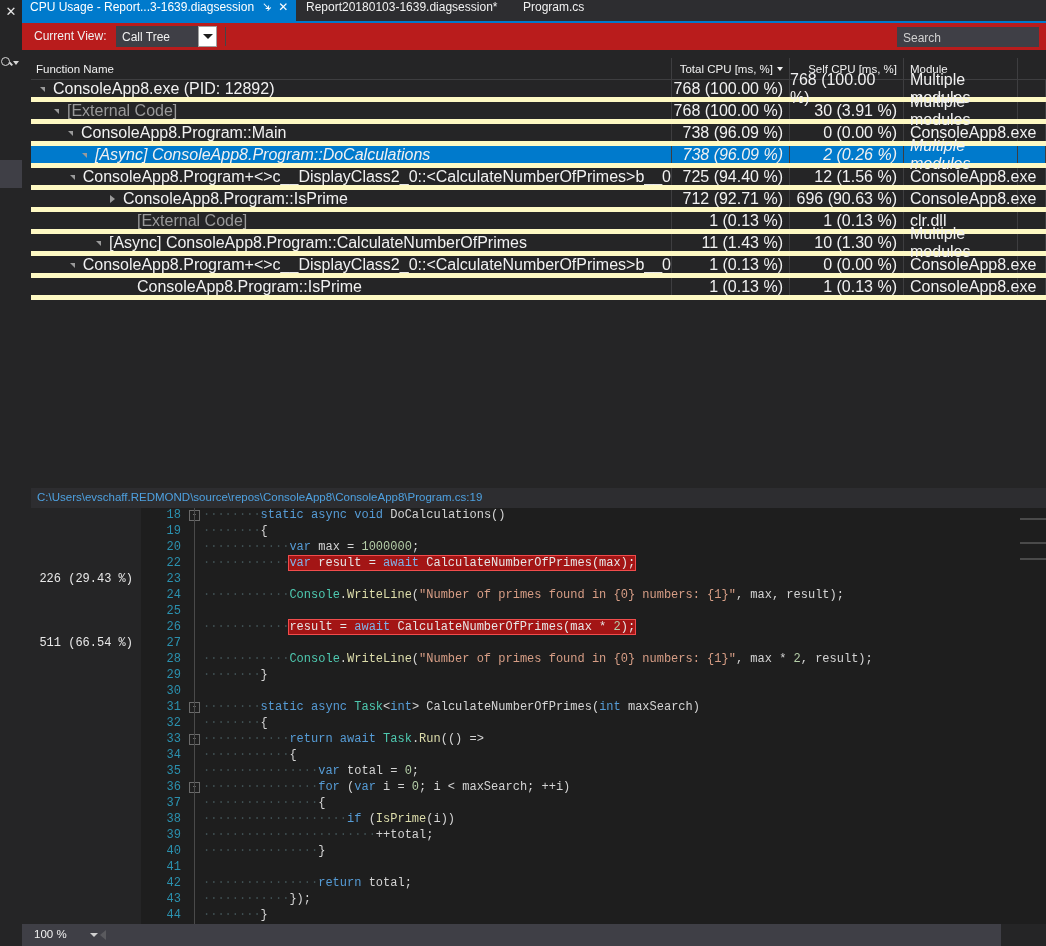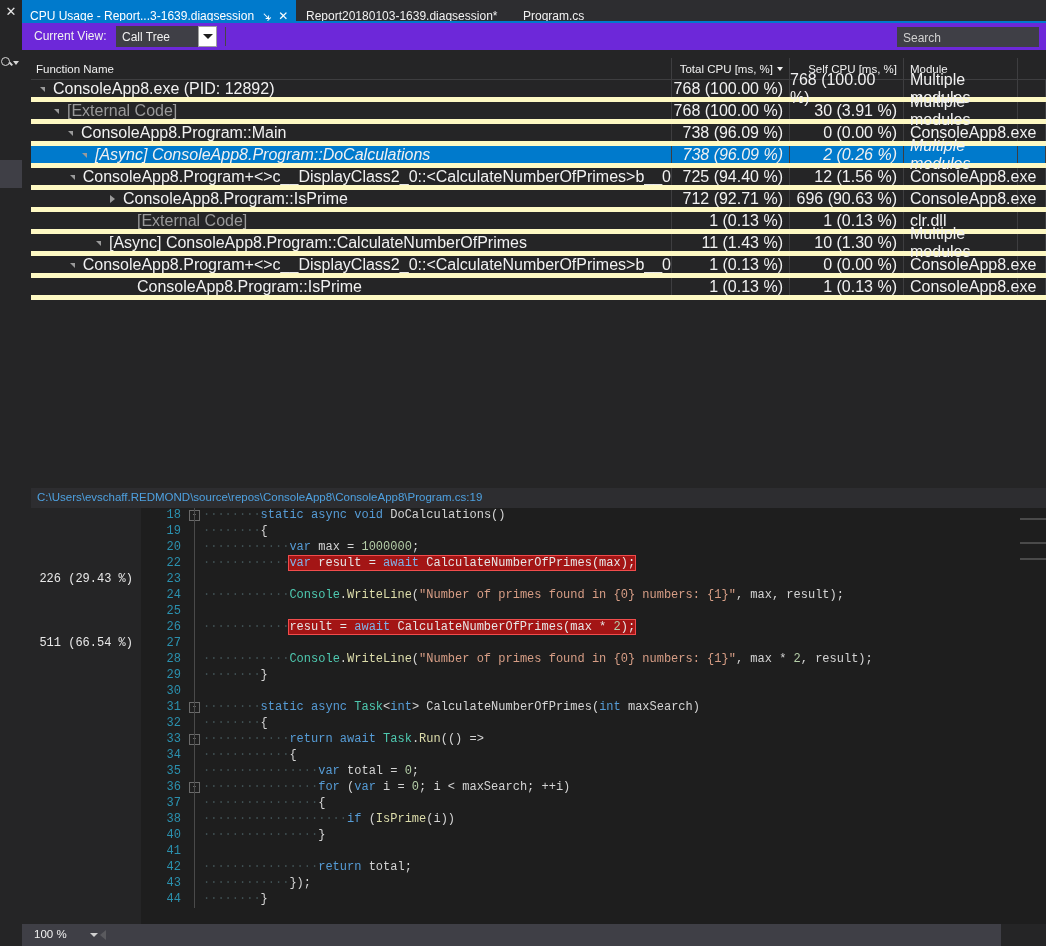--- a/index.html
+++ b/index.html
@@ -25,30 +25,30 @@
   }
   .mag { width: 9px; height: 9px; border: 1.6px solid #d6d6d6; border-radius: 50%; position: relative; }
   .mag::after { content: ""; position: absolute; width: 4px; height: 1.6px; background: #d6d6d6;
                 right: -3.5px; bottom: 0px; transform: rotate(45deg); }
   .rail-caret { width: 0; height: 0; border-left: 3px solid transparent; border-right: 3px solid transparent;
                 border-top: 4px solid #d6d6d6; margin-left: 3px; margin-top: 3px; }
   .rail-tabstrip { position: absolute; left: 0; top: 160px; width: 22px; height: 28px; background: #3f3f46; }
 
   
   .tabbar { position: absolute; left: 22px; top: 0; width: 1024px; height: 23px; background: #2d2d30; }
-  .tab { position: absolute; top: 0; height: 23px; display: flex; align-items: flex-end;
+  .tab { position: absolute; top: 0; height: 23px; display: flex; align-items: flex-start;
          font-size: 12px; color: #f1f1f1; padding: 0 8px; white-space: nowrap; }
   .tab.active { background: #007acc; color: #ffffff; left: 0; }
   .tab-pin { margin-left: 8px; font-size: 11px; color: #ffffff; transform: rotate(45deg); }
   .tab-close { margin-left: 7px; font-size: 12px; color: #ffffff; }
   .tab.inactive { background: #2d2d30; color: #f1f1f1; }
   .tab-underline { position: absolute; left: 22px; top: 21px; width: 1024px; height: 2px; background: #007acc; }
 
   
-  .toolbar { position: absolute; left: 22px; top: 23px; width: 1024px; height: 27px; background: #6d28d9; }
+  .toolbar { position: absolute; left: 22px; top: 23px; width: 1024px; height: 27px; background: #b91c1c; }
   .tb-label { position: absolute; left: 12px; top: 6px; font-size: 12px; color: #f1f1f1; }
   .combo { position: absolute; left: 94px; top: 3px; width: 82px; height: 21px; background: #3f3f46;
            border: 1px solid #3f3f46; }
   .combo span { position: absolute; left: 5px; top: 3px; font-size: 12px; color: #f1f1f1; }
   .combo-btn { position: absolute; left: 176px; top: 3px; width: 19px; height: 21px; background: #ffffff;
                border: 1px solid #a0a0a0; display:flex; align-items:center; justify-content:center; }
   .combo-btn i { width: 0; height: 0; border-left: 5px solid transparent; border-right: 5px solid transparent;
                  border-top: 5px solid #1e1e1e; }
   .tb-sep { position: absolute; left: 203px; top: 4px; width: 1px; height: 19px; background: #464647; }
   .searchbox { position: absolute; right: 7px; top: 4px; width: 142px; height: 20px; background: #3f3f46;
@@ -428,20 +428,21 @@
         <div class="line"><span class="lnum">29</span><span class="vbar"></span><span class="code"><span class="dots">········</span>}</span></div>
         <div class="line"><span class="lnum">30</span><span class="vbar"></span><span class="code"></span></div>
         <div class="line"><span class="lnum">31</span><span class="fold">-</span><span class="vbar"></span><span class="code"><span class="dots">········</span><span class="kw">static</span> <span class="kw">async</span> <span class="ty">Task</span>&lt;<span class="kw">int</span>&gt; <span class="id">CalculateNumberOfPrimes</span>(<span class="kw">int</span> maxSearch)</span></div>
         <div class="line"><span class="lnum">32</span><span class="vbar"></span><span class="code"><span class="dots">········</span>{</span></div>
         <div class="line"><span class="lnum">33</span><span class="fold">-</span><span class="vbar"></span><span class="code"><span class="dots">············</span><span class="kw">return</span> <span class="kw">await</span> <span class="ty">Task</span>.<span class="fn2">Run</span>(() =&gt;</span></div>
         <div class="line"><span class="lnum">34</span><span class="vbar"></span><span class="code"><span class="dots">············</span>{</span></div>
         <div class="line"><span class="lnum">35</span><span class="vbar"></span><span class="code"><span class="dots">················</span><span class="kw">var</span> total = <span class="num">0</span>;</span></div>
         <div class="line"><span class="lnum">36</span><span class="fold">-</span><span class="vbar"></span><span class="code"><span class="dots">················</span><span class="kw">for</span> (<span class="kw">var</span> i = <span class="num">0</span>; i &lt; maxSearch; ++i)</span></div>
         <div class="line"><span class="lnum">37</span><span class="vbar"></span><span class="code"><span class="dots">················</span>{</span></div>
         <div class="line"><span class="lnum">38</span><span class="vbar"></span><span class="code"><span class="dots">····················</span><span class="kw">if</span> (<span class="fn2">IsPrime</span>(i))</span></div>
+        <div class="line"><span class="lnum">39</span><span class="vbar"></span><span class="code"><span class="dots">························</span>++total;</span></div>
         <div class="line"><span class="lnum">40</span><span class="vbar"></span><span class="code"><span class="dots">················</span>}</span></div>
         <div class="line"><span class="lnum">41</span><span class="vbar"></span><span class="code"></span></div>
         <div class="line"><span class="lnum">42</span><span class="vbar"></span><span class="code"><span class="dots">················</span><span class="kw">return</span> total;</span></div>
         <div class="line"><span class="lnum">43</span><span class="vbar"></span><span class="code"><span class="dots">············</span>});</span></div>
         <div class="line"><span class="lnum">44</span><span class="vbar"></span><span class="code"><span class="dots">········</span>}</span></div>
       </div>
     <div class="ed-scroll">
       <div class="ed-scroll-mark" style="top:10px"></div>
       <div class="ed-scroll-mark" style="top:34px"></div>
       <div class="ed-scroll-mark" style="top:50px"></div>

